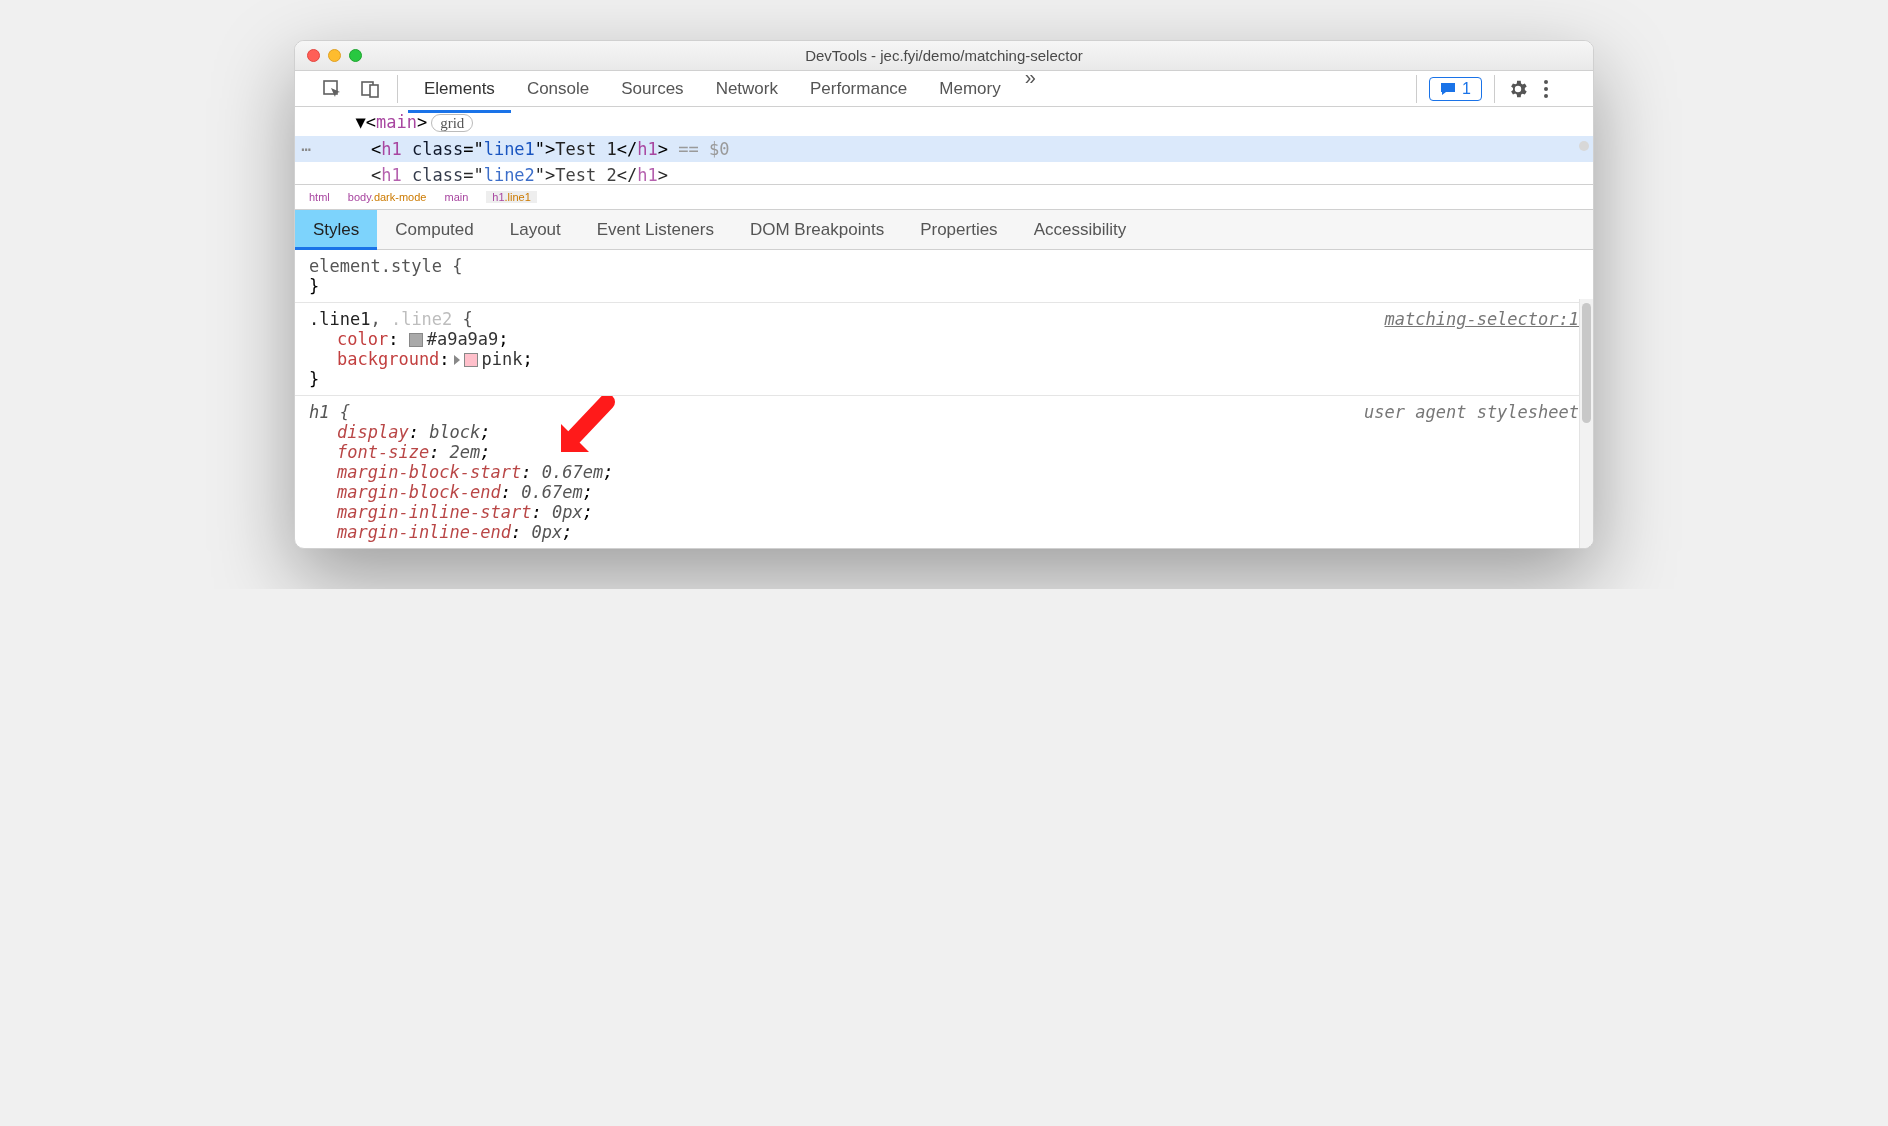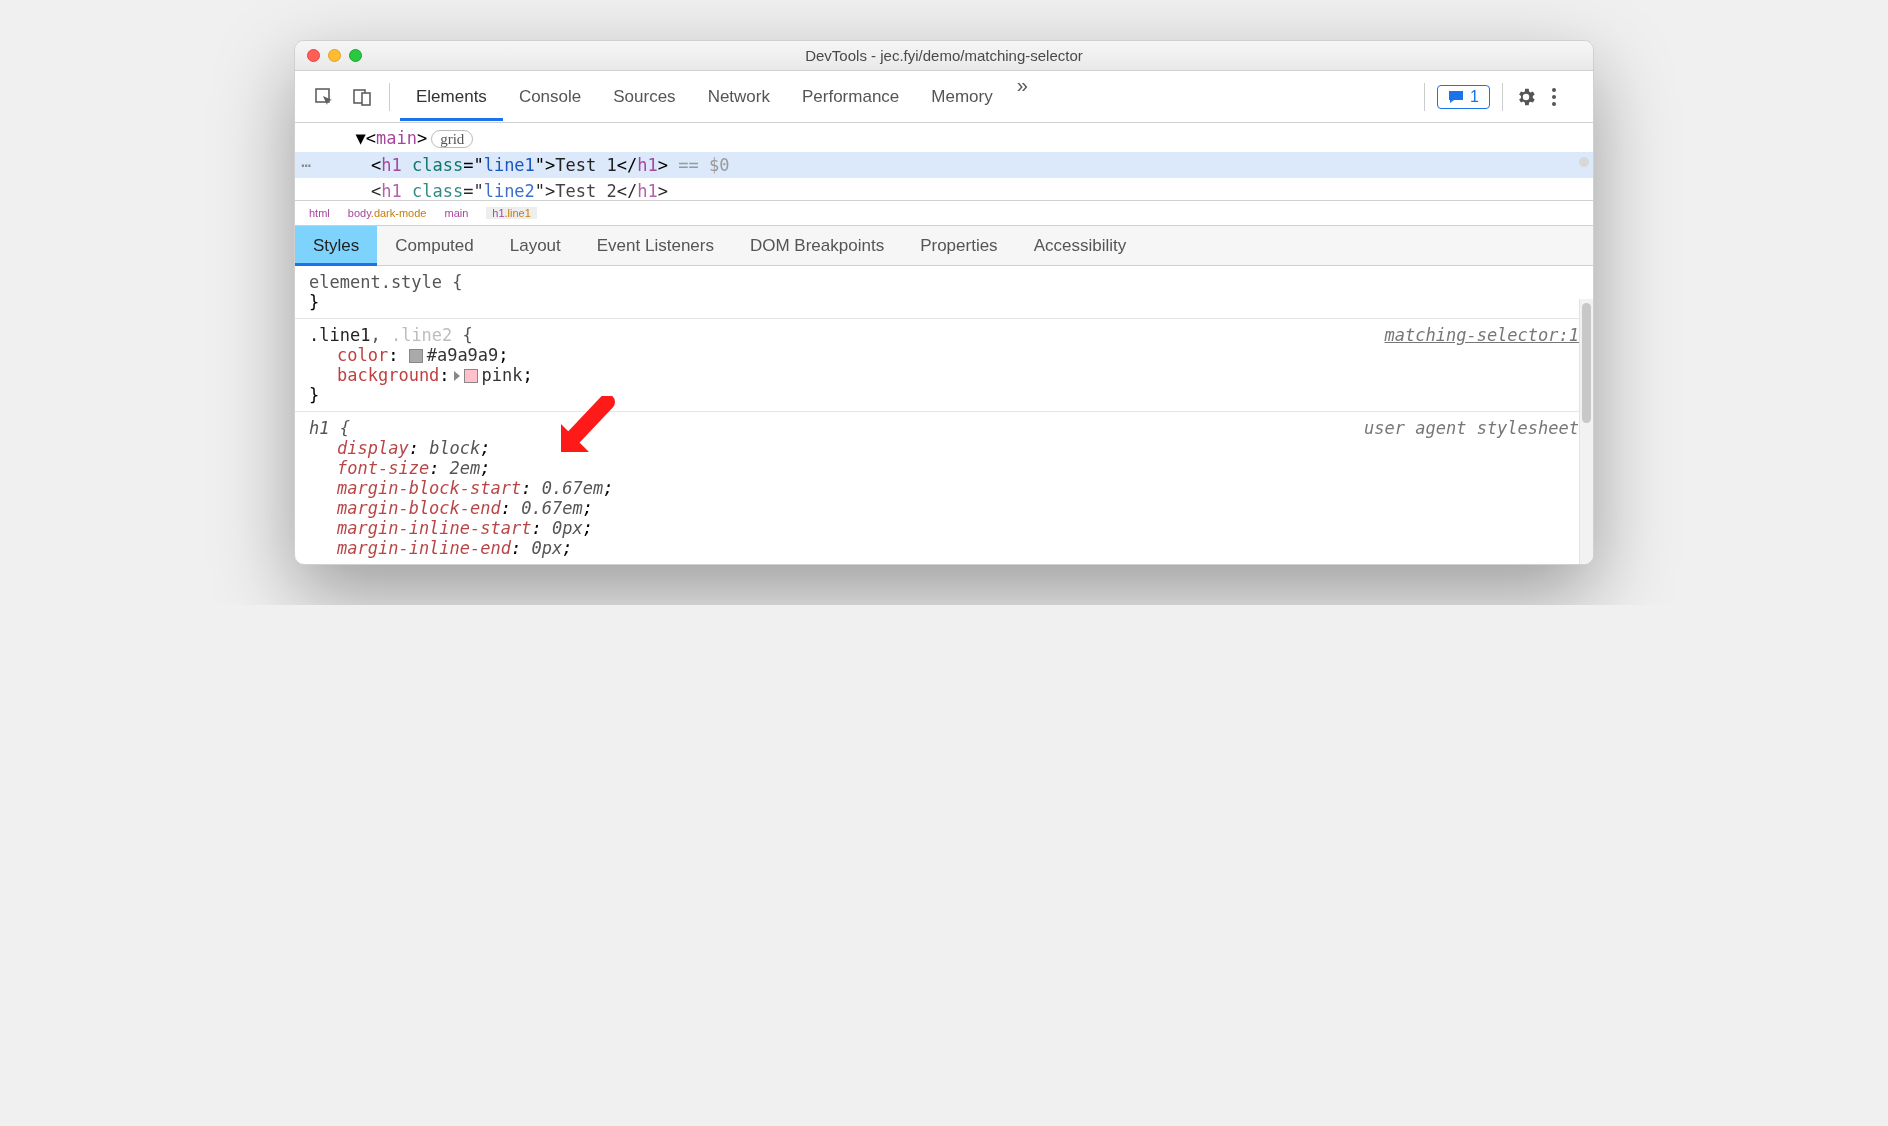--- a/index.html
+++ b/index.html
@@ -29,43 +29,43 @@
     padding: 0 12px;
     position: relative;
   }
   .traffic { display: flex; gap: 8px; }
   .tl { width: 13px; height: 13px; border-radius: 50%; }
   .tl.red { background:#ff5f57; border:1px solid #e24640;}
   .tl.yellow { background:#febc2e; border:1px solid #dfa023;}
   .tl.green { background:#28c840; border:1px solid #1fa32f;}
   .title { position:absolute; left:0; right:0; text-align:center; font-size:15px; color:#4a4a4a; }
   .toolbar {
-    display:flex; align-items:center; height:52px; border-bottom:1px solid #d0d0d0;
-    padding: 0 12px; gap: 4px; background:#fff;
+    display:flex; align-items:center; height:36px; border-bottom:1px solid #d0d0d0;
+    padding: 0 20px; gap: 4px; background:#fff;
   }
   .toolbar .iconbtn { width:34px; height:34px; display:flex;align-items:center;justify-content:center; color:#606060; cursor:pointer;}
   .toolbar .divider { width:1px; height:28px; background:#ccc; margin:0 6px;}
   .tabs { display:flex; align-items:stretch; height:46px; }
   .tab { padding:0 16px; display:flex; align-items:center; font-size:17px; color:#555; cursor:pointer; position:relative;}
   .tab.active { color:#333; }
   .tab.active::after { content:""; position:absolute; left:0; right:0; bottom:-1px; height:3px; background:#1a73e8;}
   .toolbar-right { margin-left:auto; display:flex; align-items:center; gap:6px;}
   .overflow { font-size:20px; color:#555; padding:0 8px; cursor:pointer;}
   .badge-btn { display:flex; align-items:center; gap:6px; border:1px solid #1a73e8; color:#1a73e8; border-radius:4px; padding:2px 10px; font-size:16px; cursor:pointer;}
   .gear, .dots { color:#555; width:30px; text-align:center; cursor:pointer; }
   .dom {
     font-family: Menlo, Consolas, monospace;
     font-size:17px; line-height:26px; padding:2px 0 0 0;
     border-bottom:1px solid #d0d0d0;
     overflow:hidden;
   }
   .dom .line { white-space:pre; padding-left:48px; }
   .dom .sel { background:#dbe9fb; position:relative;}
   .dom .maint { color:#a846a0;}
-  .dom .attrn { color:#0f766e;}
+  .dom .attrn { color:#0f172a;}
   .dom .attrv { color:#1a55c0;}
   .dom .text { color:#222;}
   .dom .eq0 { color:#9a9a9a;}
   .dom .gridbadge { font-family:-apple-system; font-size:15px; color:#555; border:1px solid #bbb; border-radius:10px; padding:0 8px; margin-left:4px; background:#fff;}
   .ellipsis { position:absolute; left:6px; color:#888; }
   .dot-scroll { position:absolute; right:4px; top:5px; width:10px; height:10px; border-radius:50%; background:#d8d8d8;}
   .breadcrumb {
     display:flex; gap:18px; padding:6px 14px; border-bottom:1px solid #d0d0d0; font-size:11px;
   }
   .bc { color:#a846a0; cursor:pointer;}

